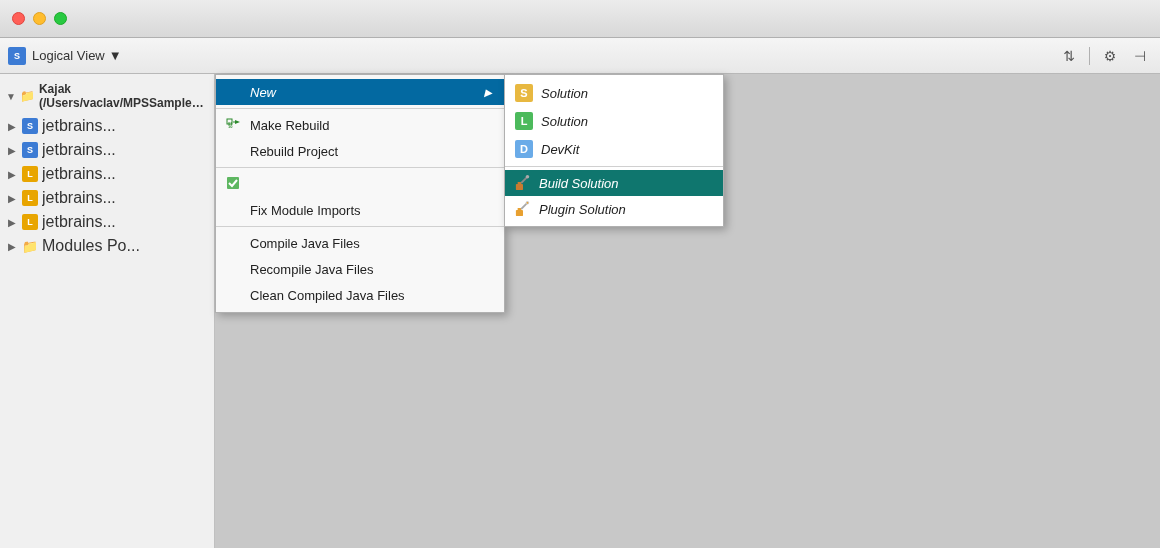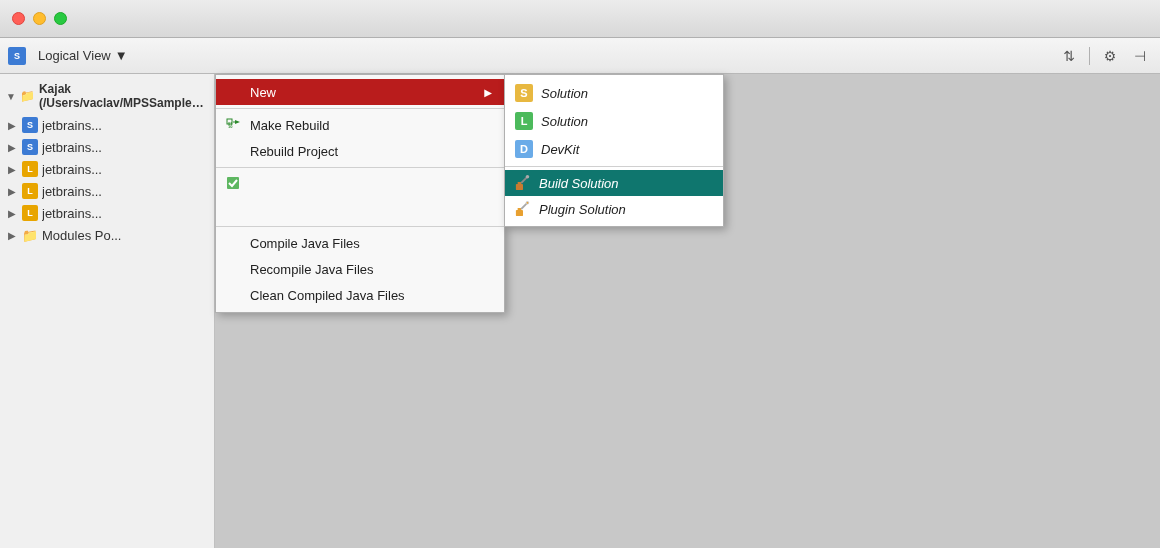--- a/index.html
+++ b/index.html
@@ -65,21 +65,20 @@
       font-weight: bold;
     }
 
     .toolbar-view {
       font-size: 13px;
       color: #333;
       display: flex;
       align-items: center;
       gap: 4px;
       cursor: pointer;
-      margin-left: 6px;
     }
 
     .toolbar-spacer { flex: 1; }
 
     .toolbar-icon {
       width: 24px;
       height: 24px;
       display: flex;
       align-items: center;
       justify-content: center;
@@ -138,21 +137,21 @@
       font-size: 9px;
       font-weight: bold;
       color: white;
       flex-shrink: 0;
     }
 
     .icon-blue  { background: #3c7bd4; }
     .icon-orange { background: #e8a500; }
 
     .tree-label {
-      font-size: 13px;
+      font-size: 16px;
       color: #333;
       overflow: hidden;
       text-overflow: ellipsis;
     }
 
     .tree-root {
       display: flex;
       align-items: center;
       padding: 4px 6px;
       gap: 4px;
@@ -185,21 +184,22 @@
     .menu-item {
       display: flex;
       align-items: center;
       padding: 5px 12px 5px 10px;
       cursor: pointer;
       gap: 8px;
       position: relative;
     }
 
     .menu-item.selected {
-      background: #b91c1c;
+      background: #0369a1;
+      font-style: italic;
     }
 
     .menu-item.selected .menu-label {
       color: white;
     }
 
     .menu-item.selected .menu-arrow {
       color: white;
     }
 
@@ -390,20 +390,21 @@
         <svg width="16" height="16" viewBox="0 0 16 16">
           <rect x="1" y="1" width="12" height="12" rx="1" fill="#4CAF50" opacity="0.9"></rect>
           <polyline points="3,7 6,10 11,4" fill="none" stroke="white" stroke-width="2"></polyline>
         </svg>
       </div>
     </div>
 
 
     <div class="menu-item">
       <div class="menu-icon"></div>
+      <span class="menu-label">Fix Module Imports</span>
     </div>
 
     <div class="menu-separator"></div>
 
     <div class="menu-item">
       <div class="menu-icon"></div>
       <span class="menu-label">Compile Java Files</span>
     </div>
 
     <div class="menu-item">

